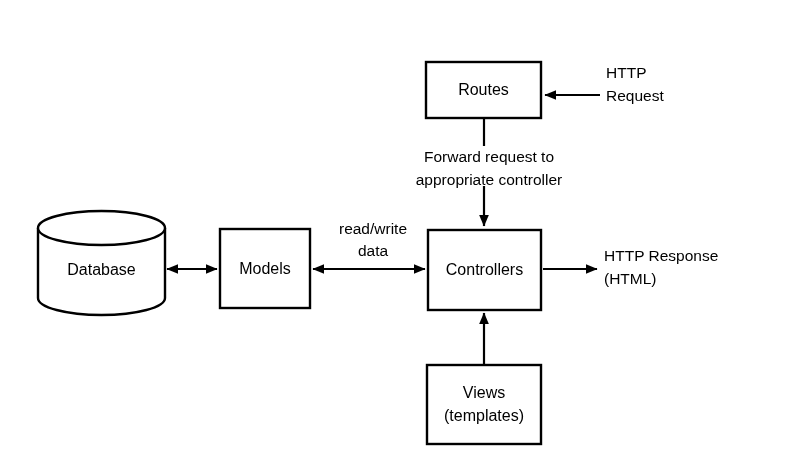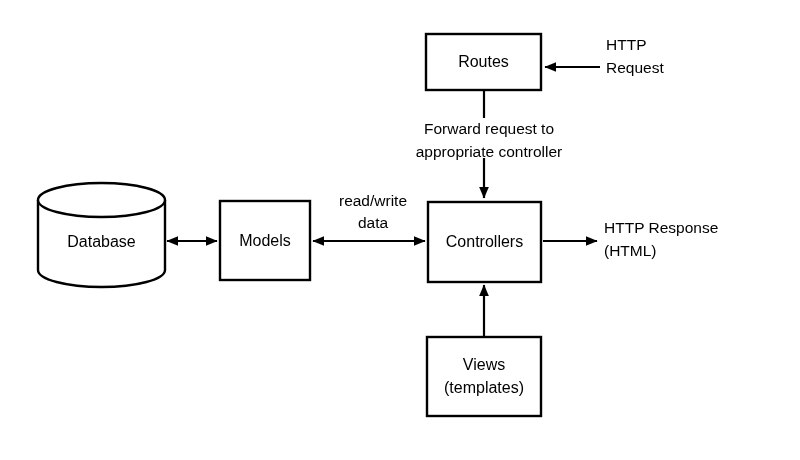--- a/index.html
+++ b/index.html
@@ -11,20 +11,21 @@
     width: 800px;
     height: 460px;
     overflow: hidden;
     font-family: "Liberation Sans", sans-serif;
   }
   #diagram-canvas {
     position: relative;
     width: 800px;
     height: 374px;
     background: #ffffff;
+    margin-top: 28px;
   }
   svg#mvc-svg {
     display: block;
     width: 800px;
     height: 460px;
   }
   .node-shape {
     fill: #ffffff;
     stroke: #000000;
     stroke-width: 2.4;

